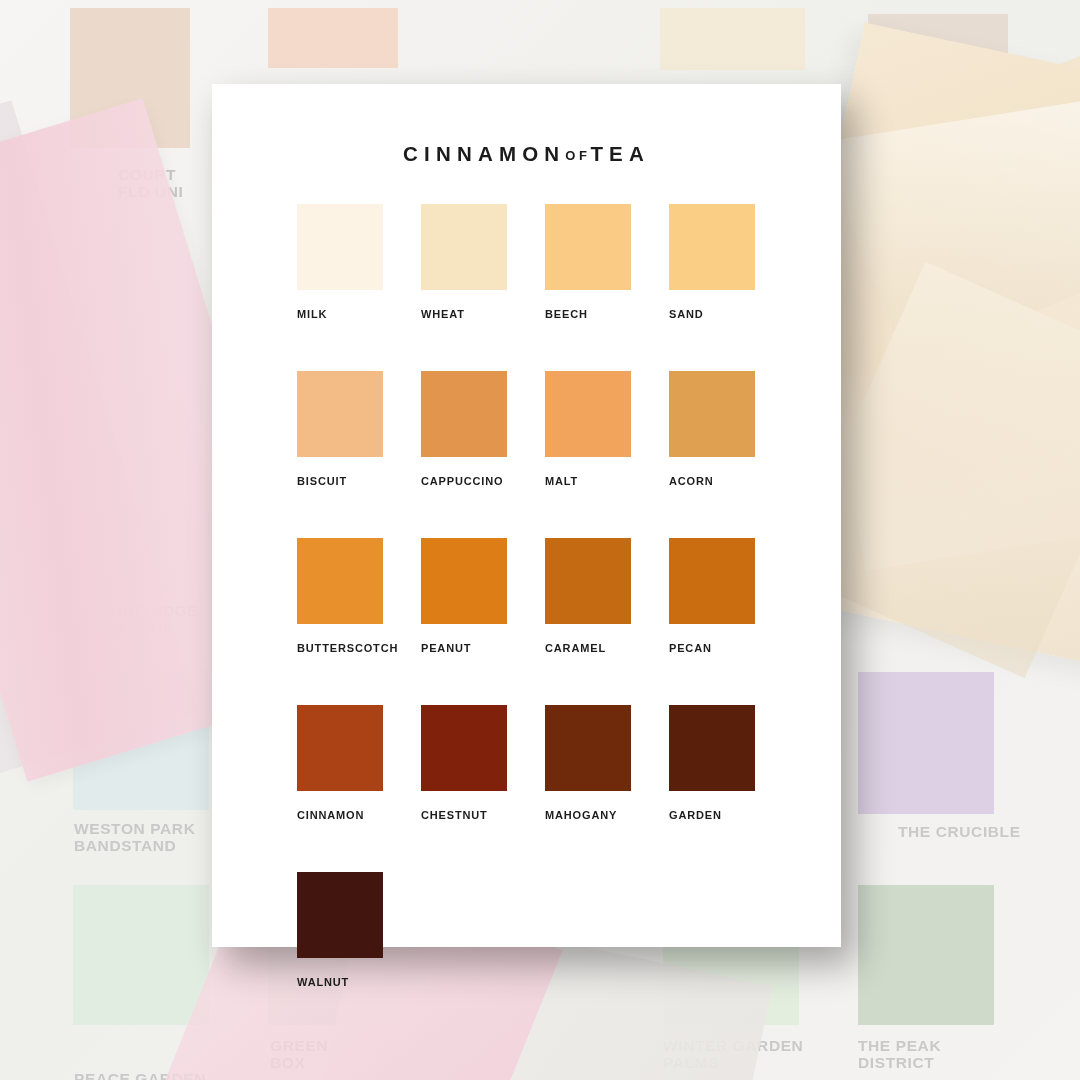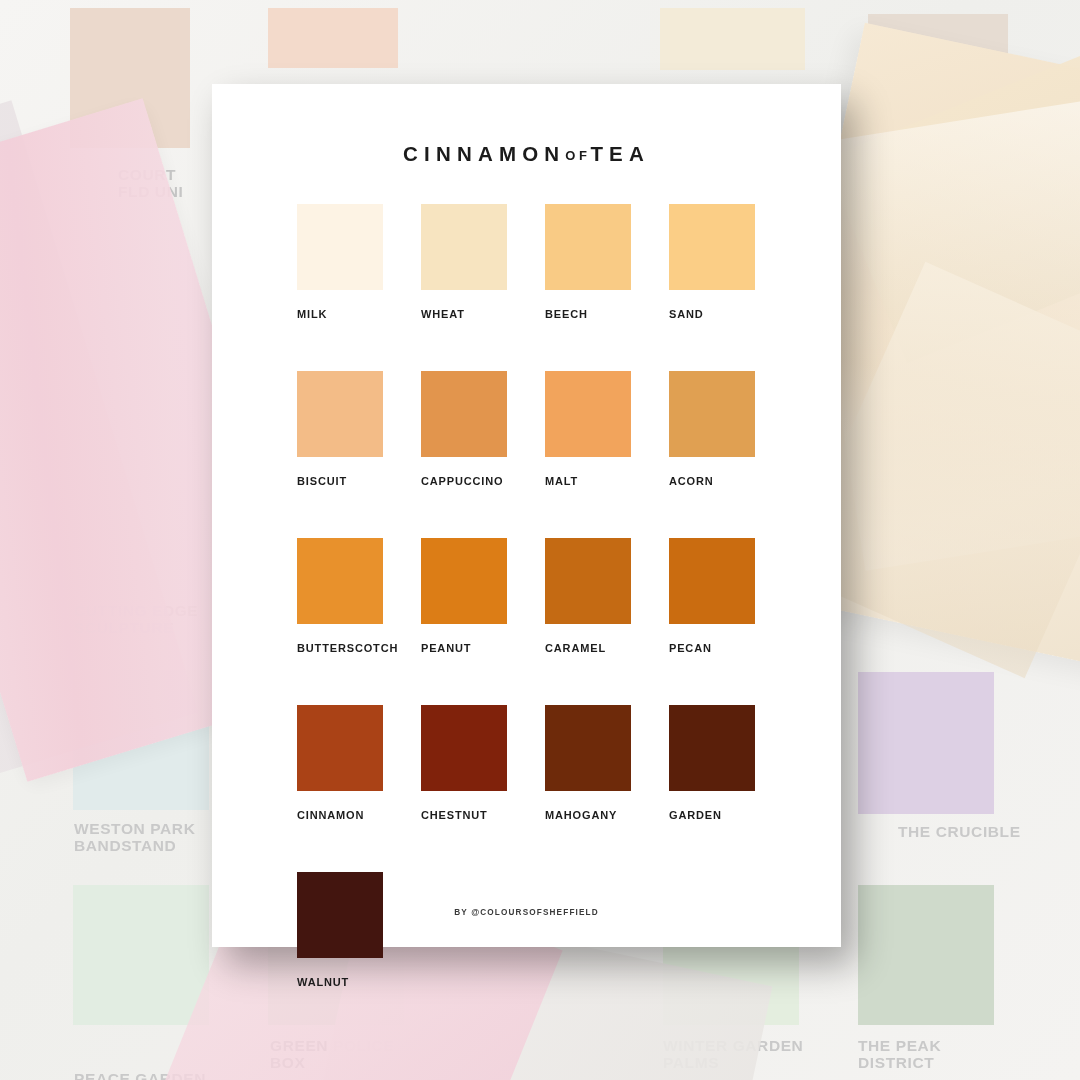--- a/index.html
+++ b/index.html
@@ -314,16 +314,15 @@
         <div class="swatch-cell">
           <span class="swatch-chip" style="background: rgb(90, 31, 10);"></span>
           <div class="swatch-label">GARDEN</div>
         </div>
         <div class="swatch-cell">
           <span class="swatch-chip" style="background: rgb(67, 21, 15);"></span>
           <div class="swatch-label">WALNUT</div>
         </div>
       </div>
 
-    <div id="poster-footer">BY @COLOURSOFSHEFFIELD</div>
   </div>
 
 </div>
 
 </body></html>

